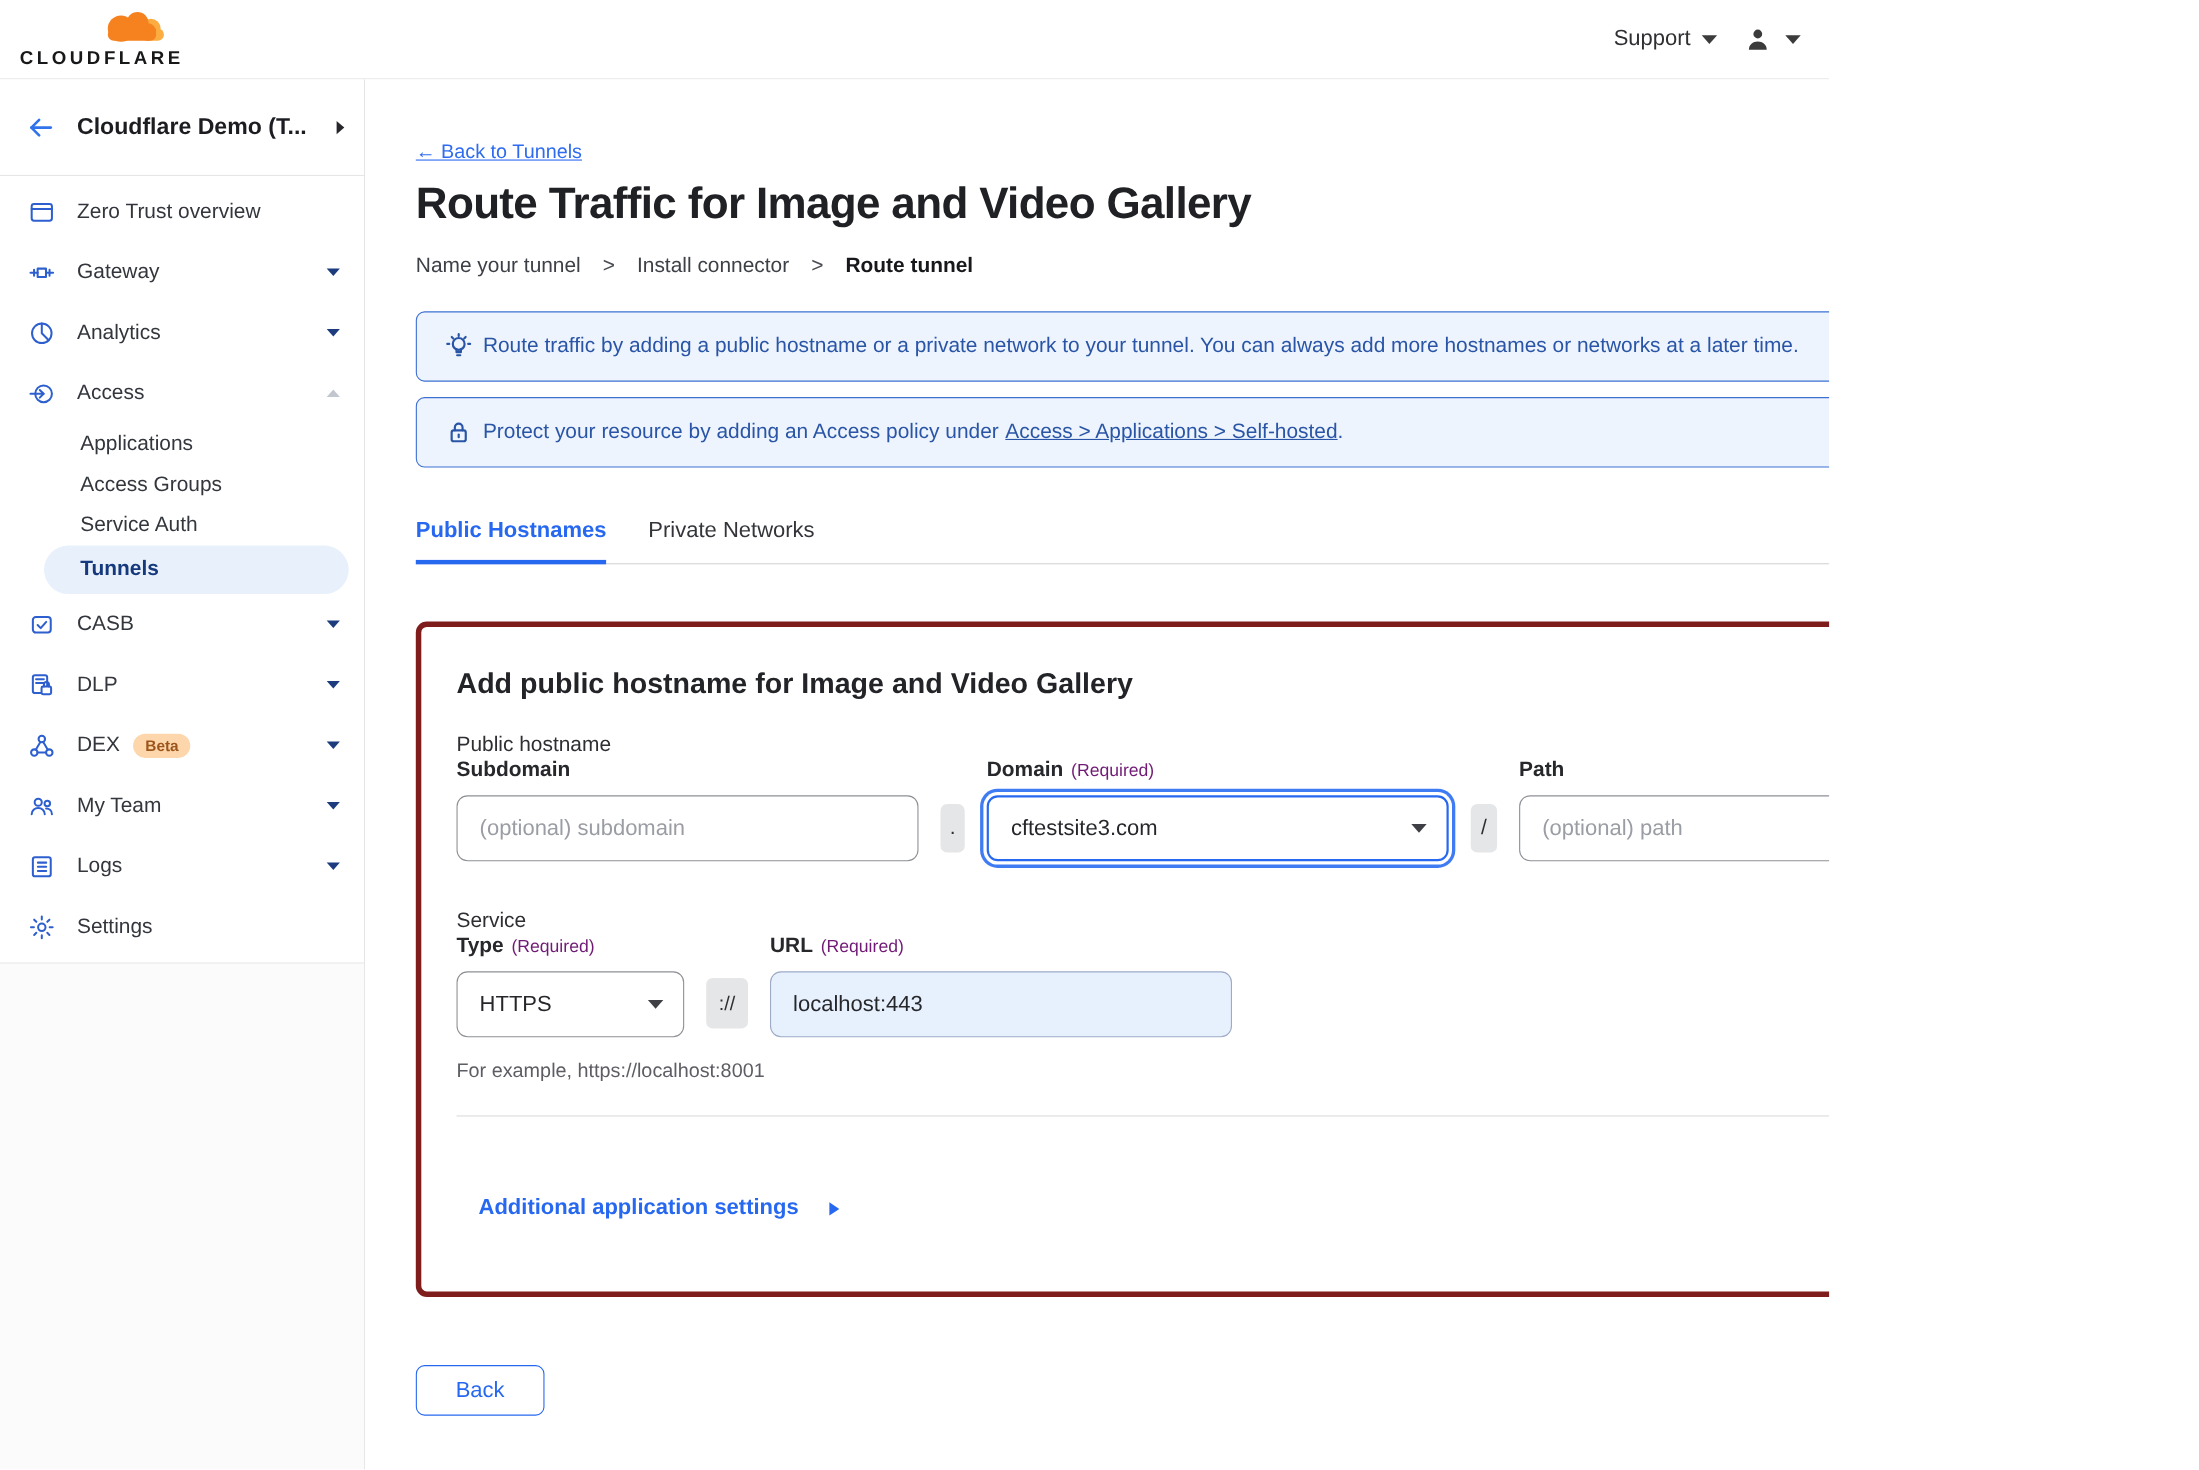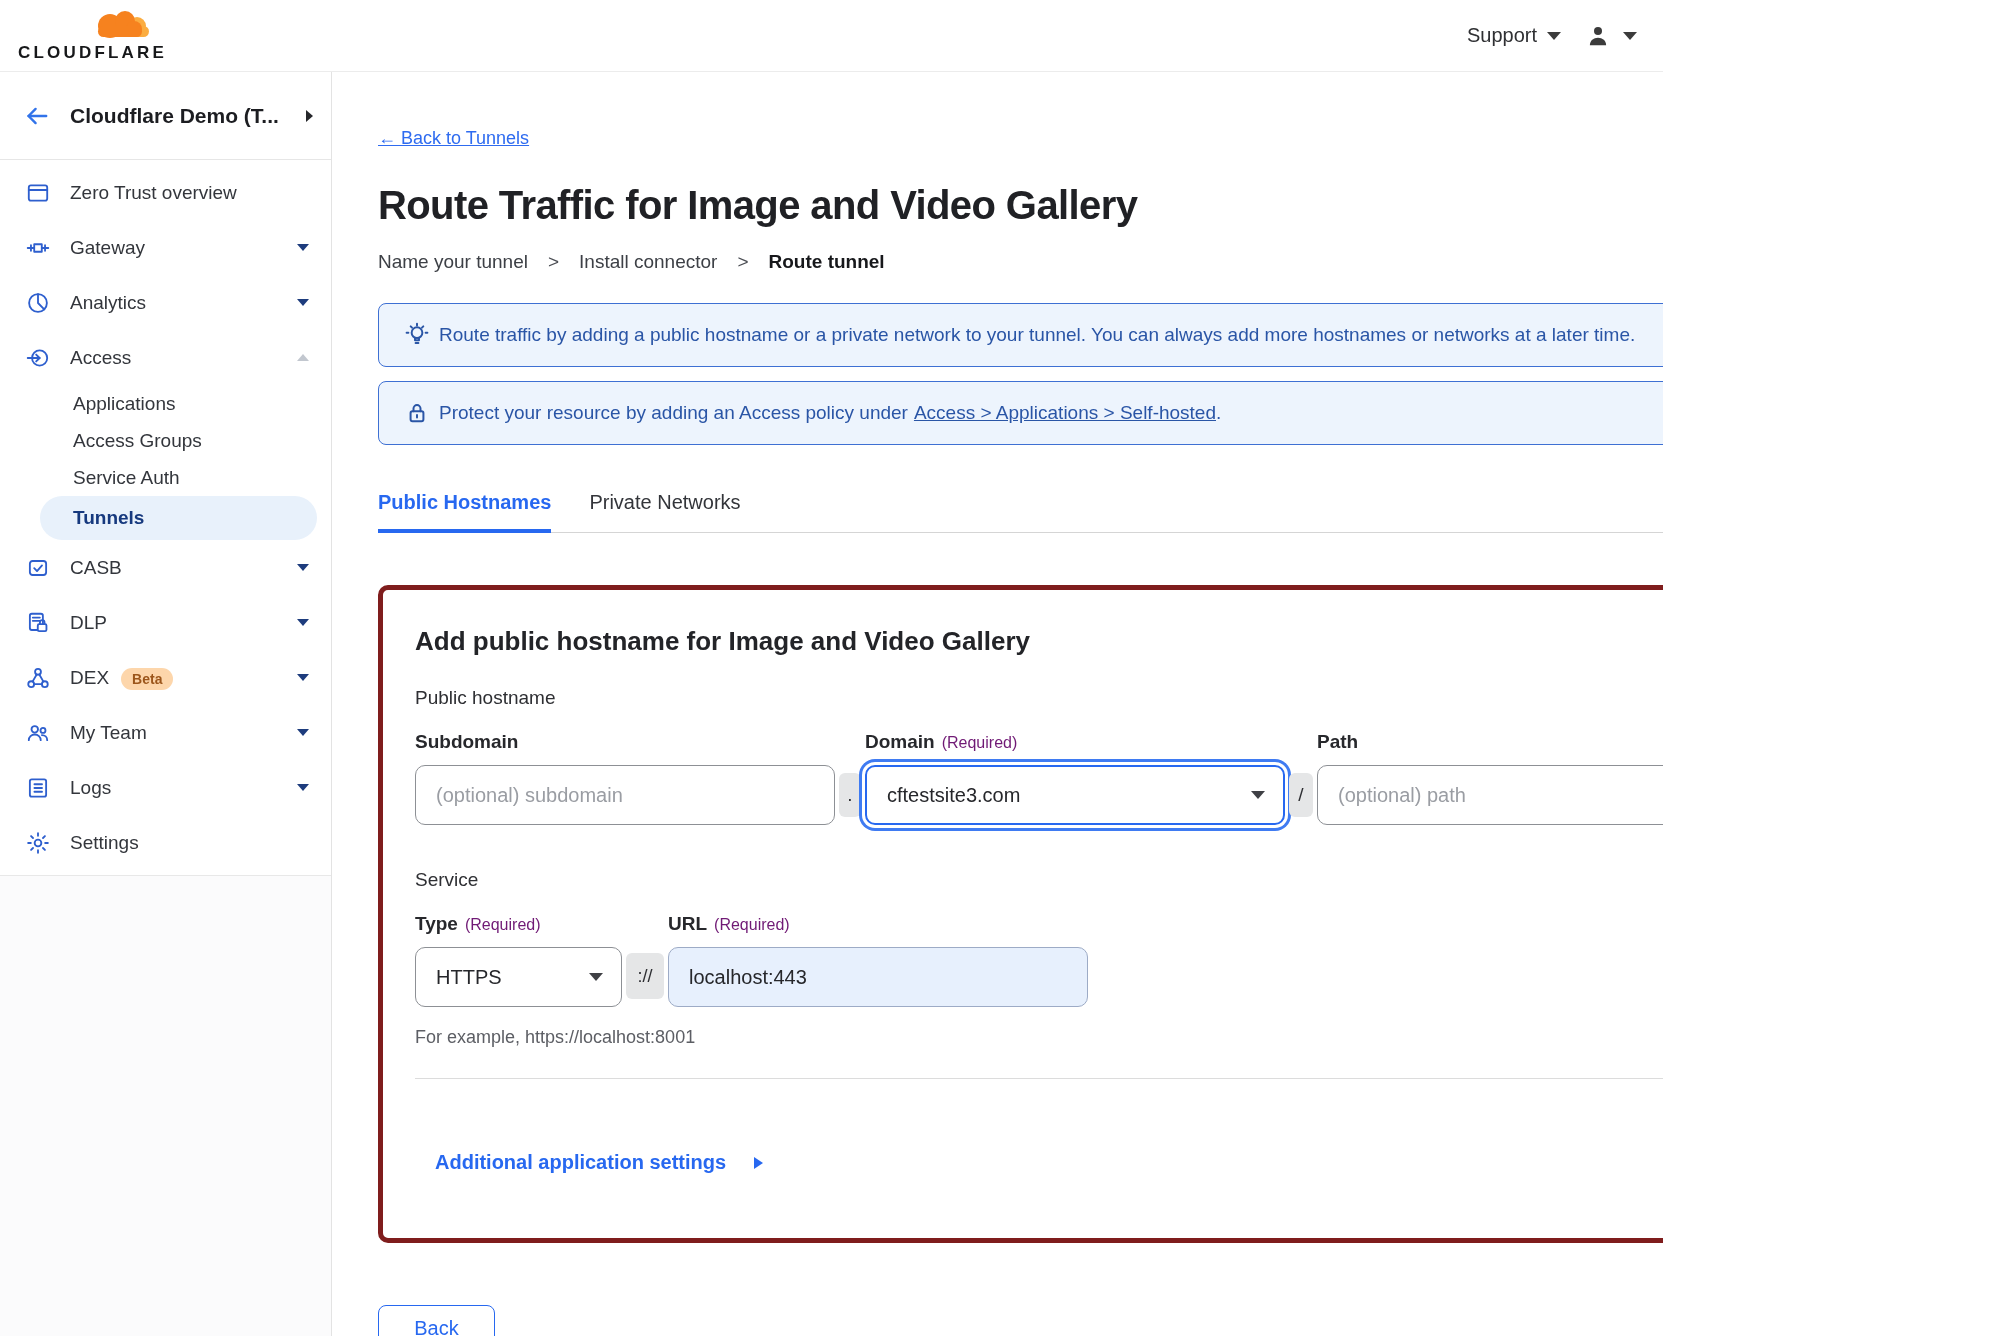--- a/index.html
+++ b/index.html
@@ -40,21 +40,21 @@
   .tri.nav-up { border-left:6.5px solid transparent; border-right:6.5px solid transparent; border-bottom:7.5px solid #c2c7cf; }
   .beta-badge { background:#fdd6ab; color:#9c561b; font-size:14px; font-weight:600;
                 border-radius:11px; padding:3px 11px; margin-left:12px; }
   .sidebar-footer { position:absolute; left:0; right:0; top:803px; bottom:0;
                     background:#fbfbfc; border-top:1px solid #e8e8e8; }
 
   
   .main { position:absolute; left:332px; top:72px; right:0; bottom:0; background:#fff; overflow:hidden; }
   .content { padding:56px 0 0 46px; width:1643px; }
   .back-link { display:inline-block; font-size:18px; color:#2e6bf0; text-decoration:underline; cursor:pointer; }
-  .page-title { margin-top:32px; font-size:40px; line-height:48px; font-weight:700;
+  .page-title { margin-top:12px; font-size:40px; line-height:48px; font-weight:700;
                 letter-spacing:-0.6px; color:#202125; }
   .steps { margin-top:22px; display:flex; align-items:center; gap:20px; font-size:19px; color:#3d4046; }
   .step { cursor:pointer; }
   .step.current { font-weight:700; color:#17181b; cursor:default; }
   .step-sep { color:#4a4d53; }
 
   .banner { width:1597px; min-height:64px; margin-top:30px; background:#edf4fd;
             border:1px solid #3e70d3; border-radius:8px; display:flex; align-items:center;
             gap:8px; padding:14px 24px; font-size:19px; color:#2a55a6; }
   .banner + .banner { margin-top:14px; }
@@ -63,21 +63,21 @@
 
   .tabs { margin-top:46px; width:1597px; display:flex; gap:38px; border-bottom:1px solid #d5d5d5; }
   .tab { font-size:20px; padding-bottom:15px; cursor:pointer; color:#33353a; font-weight:500; }
   .tab.active { color:#2768f0; font-weight:700; border-bottom:4px solid #2768f0; margin-bottom:-1px; }
 
   
   .card { width:1597px; margin-top:52px; border:5px solid #7f1d1d; border-radius:10px;
           background:#fff; padding:36px 32px 64px; }
   .card-title { font-size:26px; font-weight:700; color:#232428; }
   .section-label { margin-top:30px; font-size:19px; color:#2e2f33; }
-  .field-row { margin-top:22px; display:flex; align-items:flex-end; gap:4px; }
+  .field-row { display:flex; align-items:flex-end; gap:20px; }
   .field-group { display:flex; flex-direction:column; }
   .field-label { font-size:19px; font-weight:700; color:#27282c; margin-bottom:12px; }
   .req { font-size:16px; font-weight:400; color:#701a75; margin-left:7px; }
   .tf { height:60px; border:1.5px solid #8d9095; border-radius:10px; background:#fff;
         font-family:"Liberation Sans", sans-serif; font-size:20px; color:#26272b; padding:0 20px; outline:none; }
   .tf::placeholder { color:#9a9da3; }
   .w420 { width:420px; } .w417 { width:417px; } .w207 { width:207px; }
   .sep-box { background:#e5e6e7; border-radius:6px; color:#2e2f33; font-size:19px;
              display:flex; align-items:center; justify-content:center; margin-bottom:8px; }
   .sep-dot { width:22px; height:44px; }

